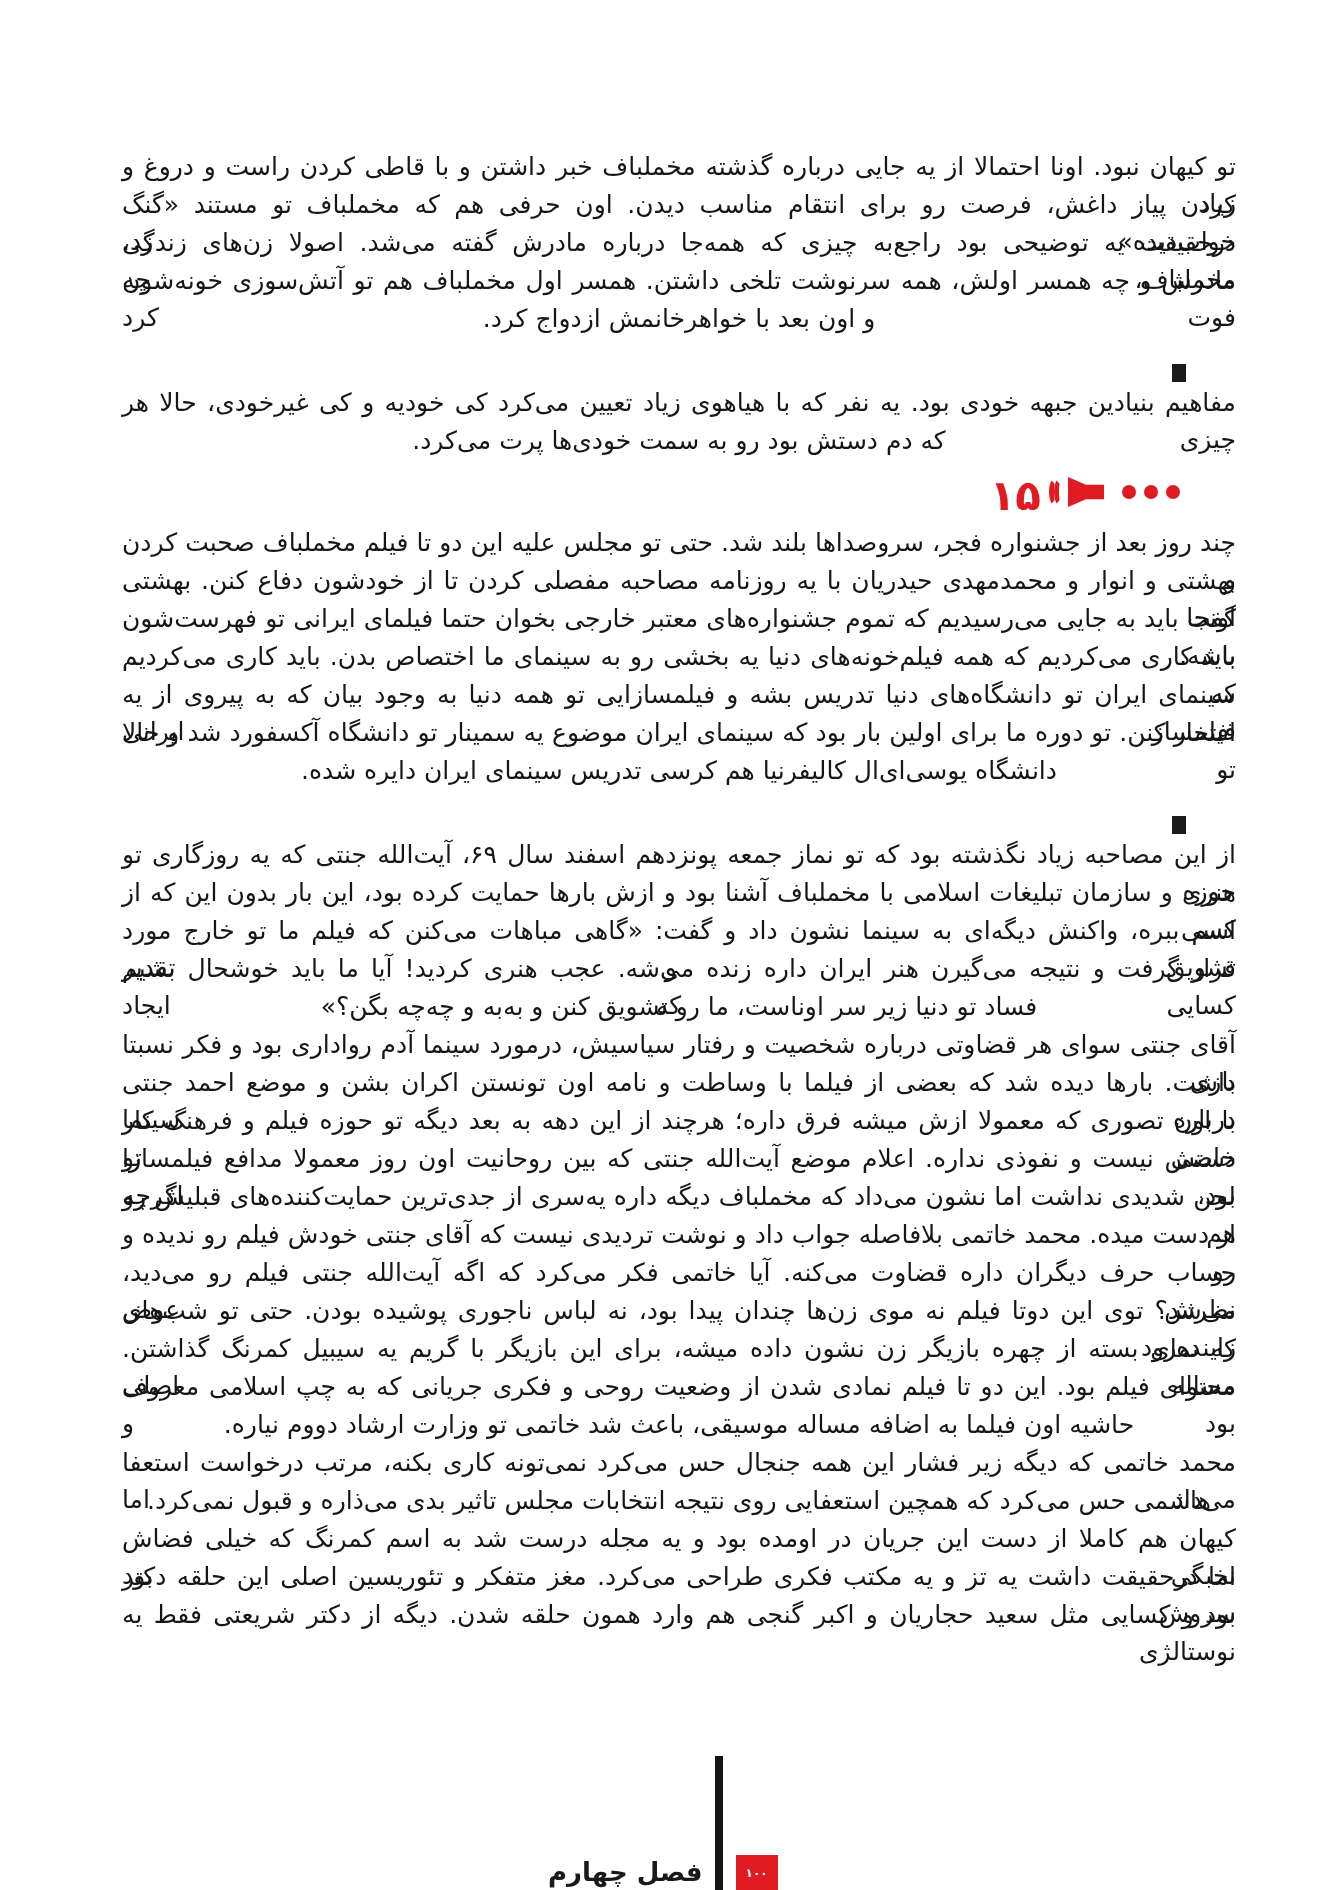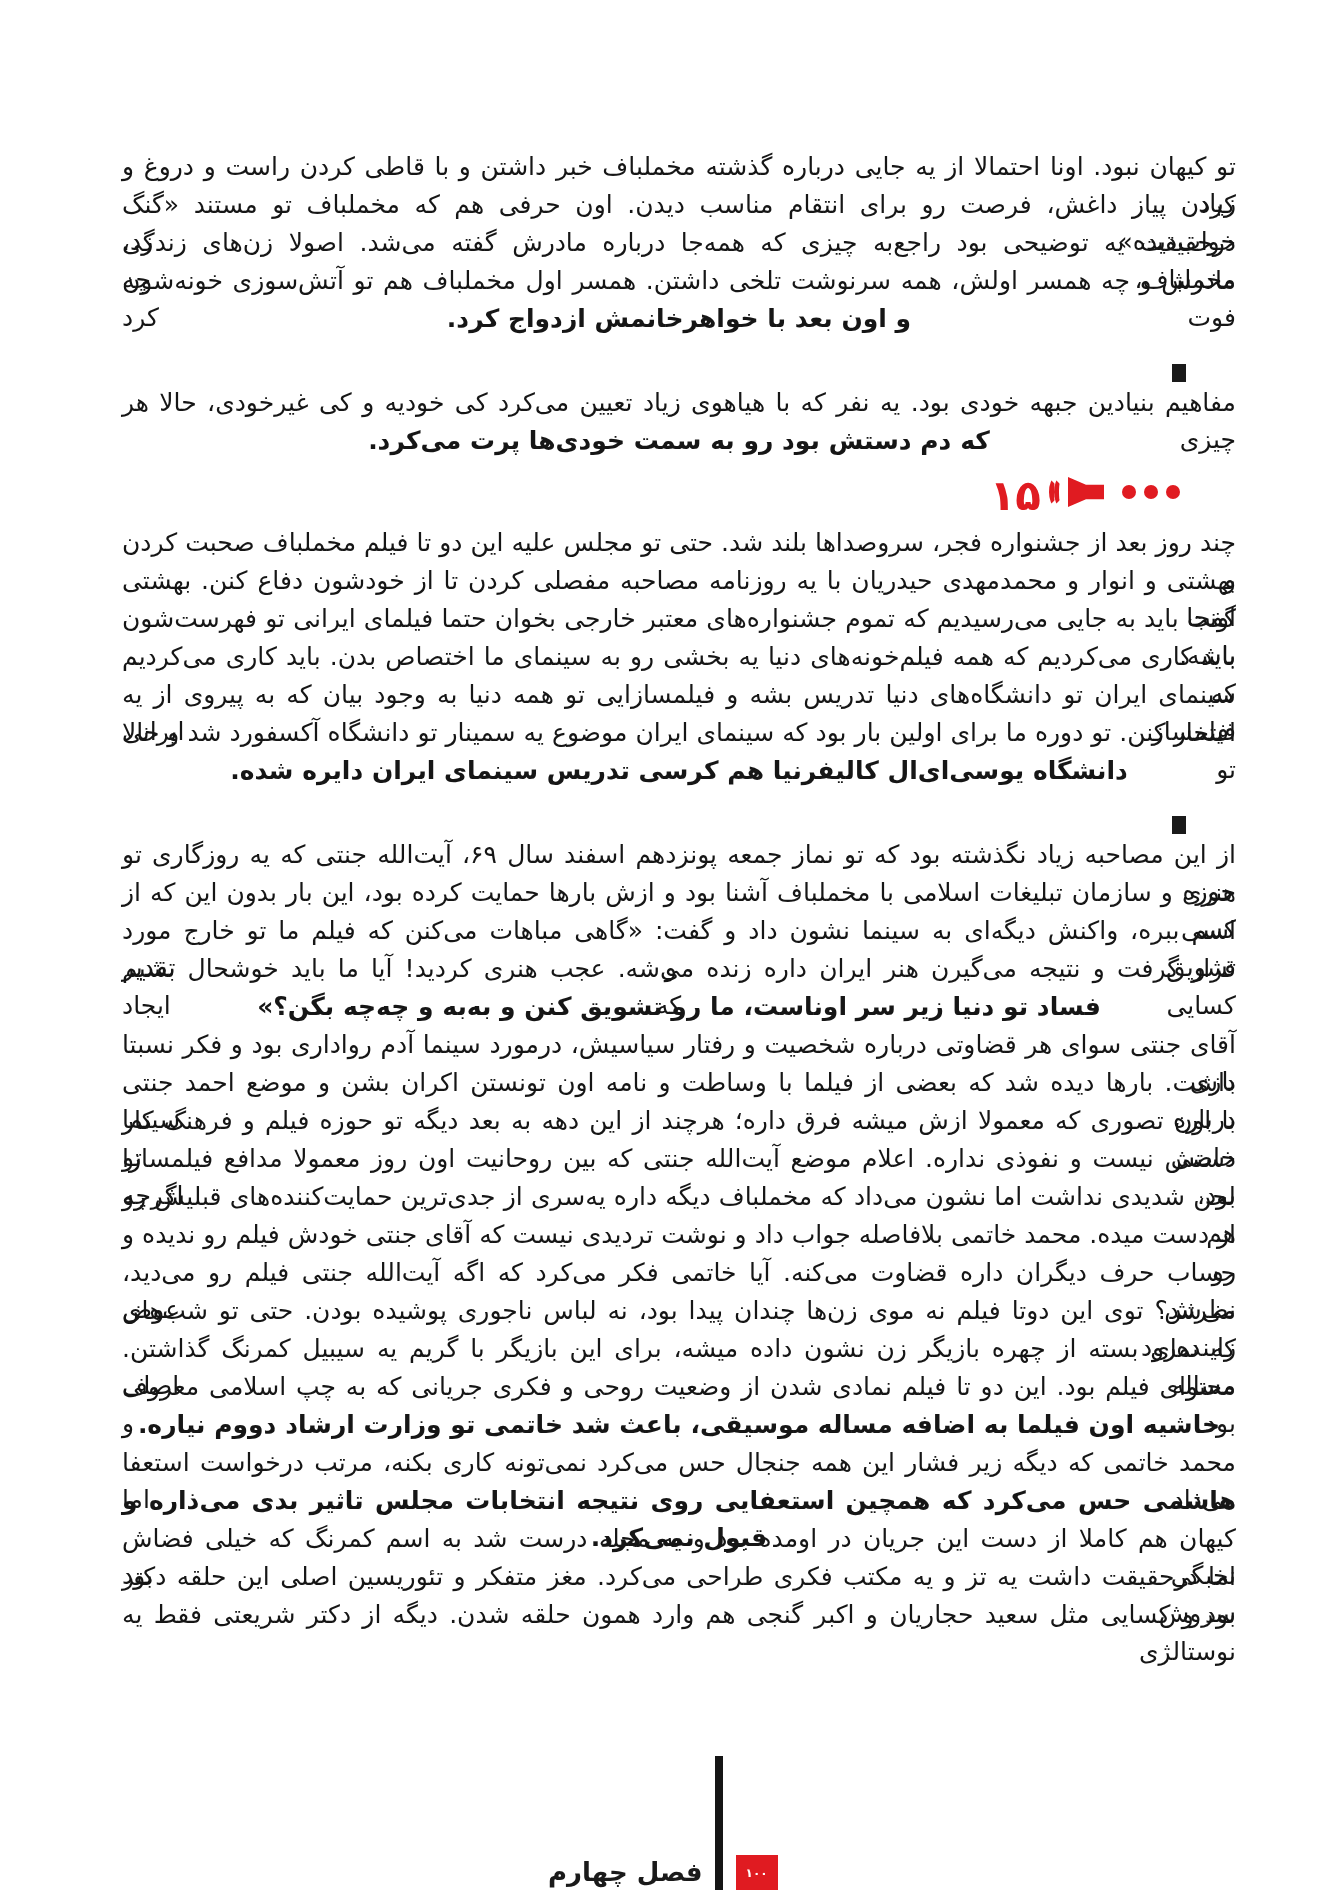--- a/index.html
+++ b/index.html
@@ -10,21 +10,21 @@
     overflow:hidden; font-family:"DejaVu Sans", sans-serif; color:var(--ink);
   }
   .text-col {
     position:absolute; left:122px; top:148px; width:1114px; direction:rtl;
   }
   .ln {
     height:38px; line-height:37px; font-size:25px;
     text-align:justify; text-align-last:justify; -moz-text-align-last:justify;
     direction:rtl; white-space:nowrap0;
   }
-  .ln.c { text-align-last:center;font-weight:bold; -moz-text-align-last:center; }
+  .ln.c { text-align-last:center; -moz-text-align-last:center; }
   .break-row {
     height:46px; display:flex; direction:ltr; justify-content:flex-end;
     align-items:flex-end; padding-right:50px;
   }
   .sq { width:14px; height:18px; background:#1a1a1a; margin-bottom:2px; }
   .marker-row {
     height:64px; display:flex; direction:ltr; justify-content:flex-end;
     align-items:center; padding-right:56px;
   }
   .mk-num {

